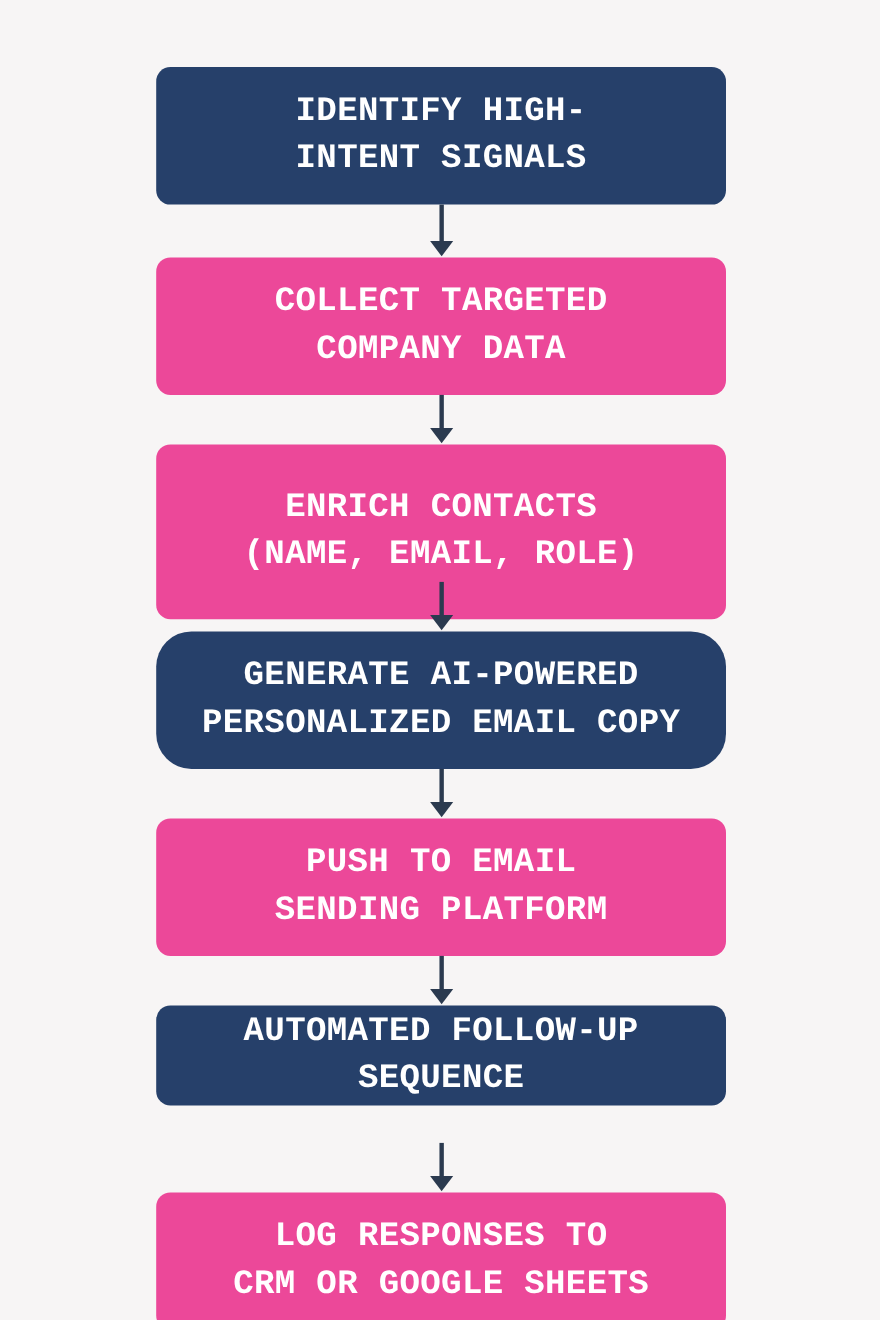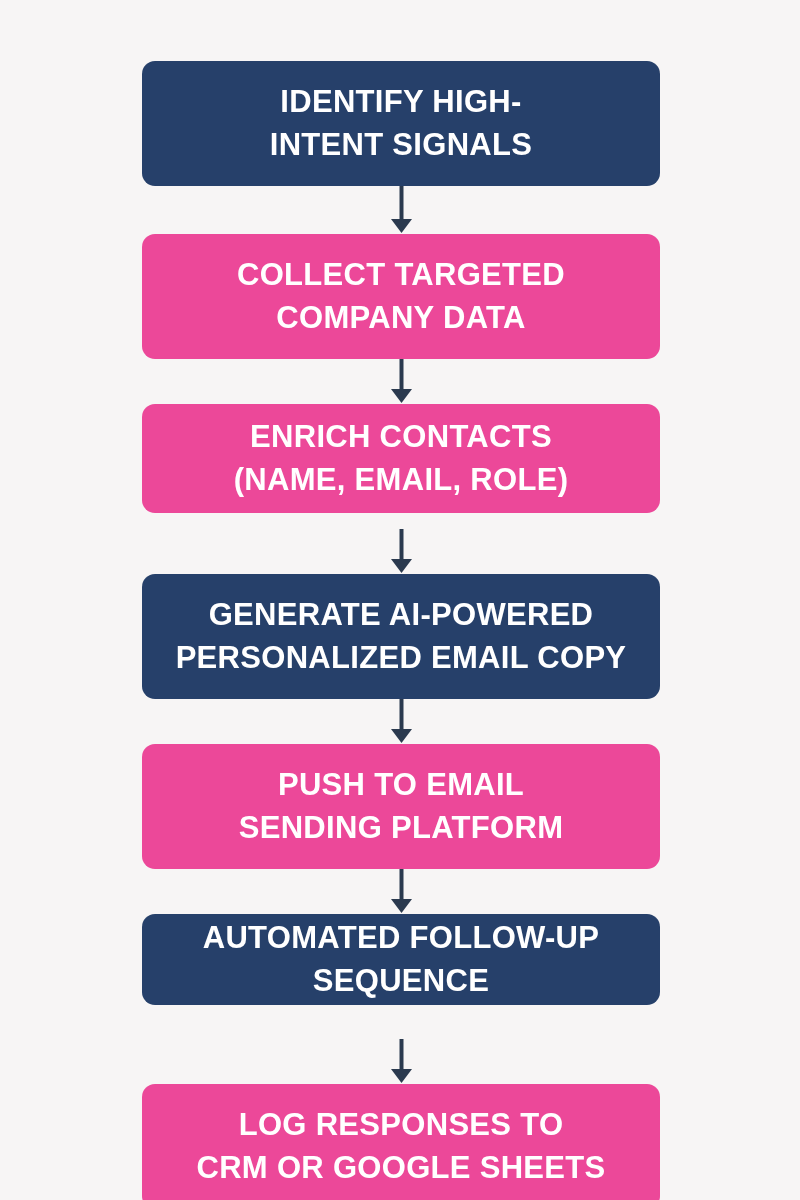--- a/index.html
+++ b/index.html
@@ -31,21 +31,21 @@
     justify-content: center;
     box-sizing: border-box;
     padding: 4px 16px;
   }
 
   .flow-step .step-label {
     display: block;
     width: 100%;
     text-align: center;
     color: #ffffff;
-    font-family: Liberation Sans, sans-serif;
+    font-family: Liberation Mono, monospace;
     font-weight: bold;
     font-size: 31px;
     line-height: 1.36;
     letter-spacing: 0.3px;
     text-transform: uppercase;
     white-space: pre-line;
   }
 
   .step-navy { background: #26406a; }
   .step-teal { background: #ec4899; }
@@ -83,33 +83,33 @@
 COMPANY DATA</span>
   </div>
 
   <div class="flow-arrow" style="top:359px; height:45px;">
     <svg width="800" height="45" viewBox="0 0 800 45" xmlns="http://www.w3.org/2000/svg">
       <line x1="401.5" y1="0" x2="401.5" y2="33" stroke="#2b3a4f" stroke-width="4"></line>
       <polygon points="391,30 412,30 401.5,44" fill="#2b3a4f"></polygon>
     </svg>
   </div>
 
-  <div class="flow-step step-teal" style="top:404px; height:109px;">
+  <div class="flow-step step-teal" style="top:404px; height:159px;">
     <span class="step-label">ENRICH CONTACTS
 (NAME, EMAIL, ROLE)</span>
   </div>
 
   <div class="flow-arrow" style="top:529px; height:45px;">
     <svg width="800" height="45" viewBox="0 0 800 45" xmlns="http://www.w3.org/2000/svg">
       <line x1="401.5" y1="0" x2="401.5" y2="33" stroke="#2b3a4f" stroke-width="4"></line>
       <polygon points="391,30 412,30 401.5,44" fill="#2b3a4f"></polygon>
     </svg>
   </div>
 
-  <div class="flow-step step-navy" style="top:574px; height:125px;">
+  <div class="flow-step step-navy" style="top:574px; height:125px;border-radius:32px;">
     <span class="step-label">GENERATE AI-POWERED
 PERSONALIZED EMAIL COPY</span>
   </div>
 
   <div class="flow-arrow" style="top:699px; height:45px;">
     <svg width="800" height="45" viewBox="0 0 800 45" xmlns="http://www.w3.org/2000/svg">
       <line x1="401.5" y1="0" x2="401.5" y2="33" stroke="#2b3a4f" stroke-width="4"></line>
       <polygon points="391,30 412,30 401.5,44" fill="#2b3a4f"></polygon>
     </svg>
   </div>

